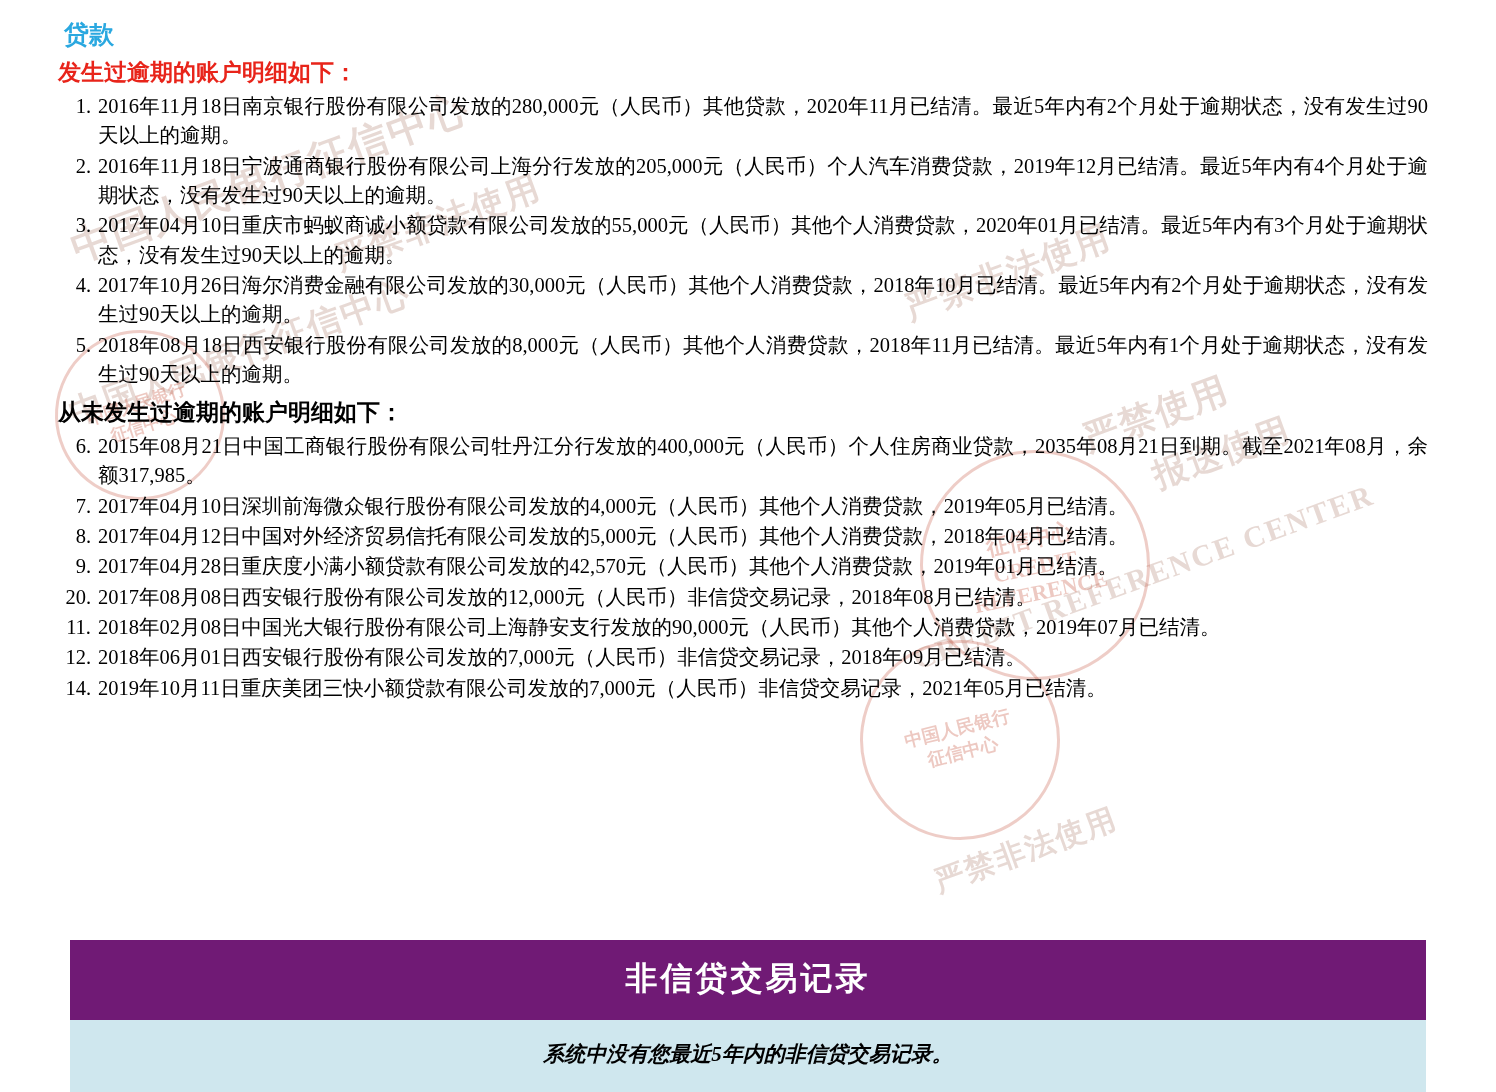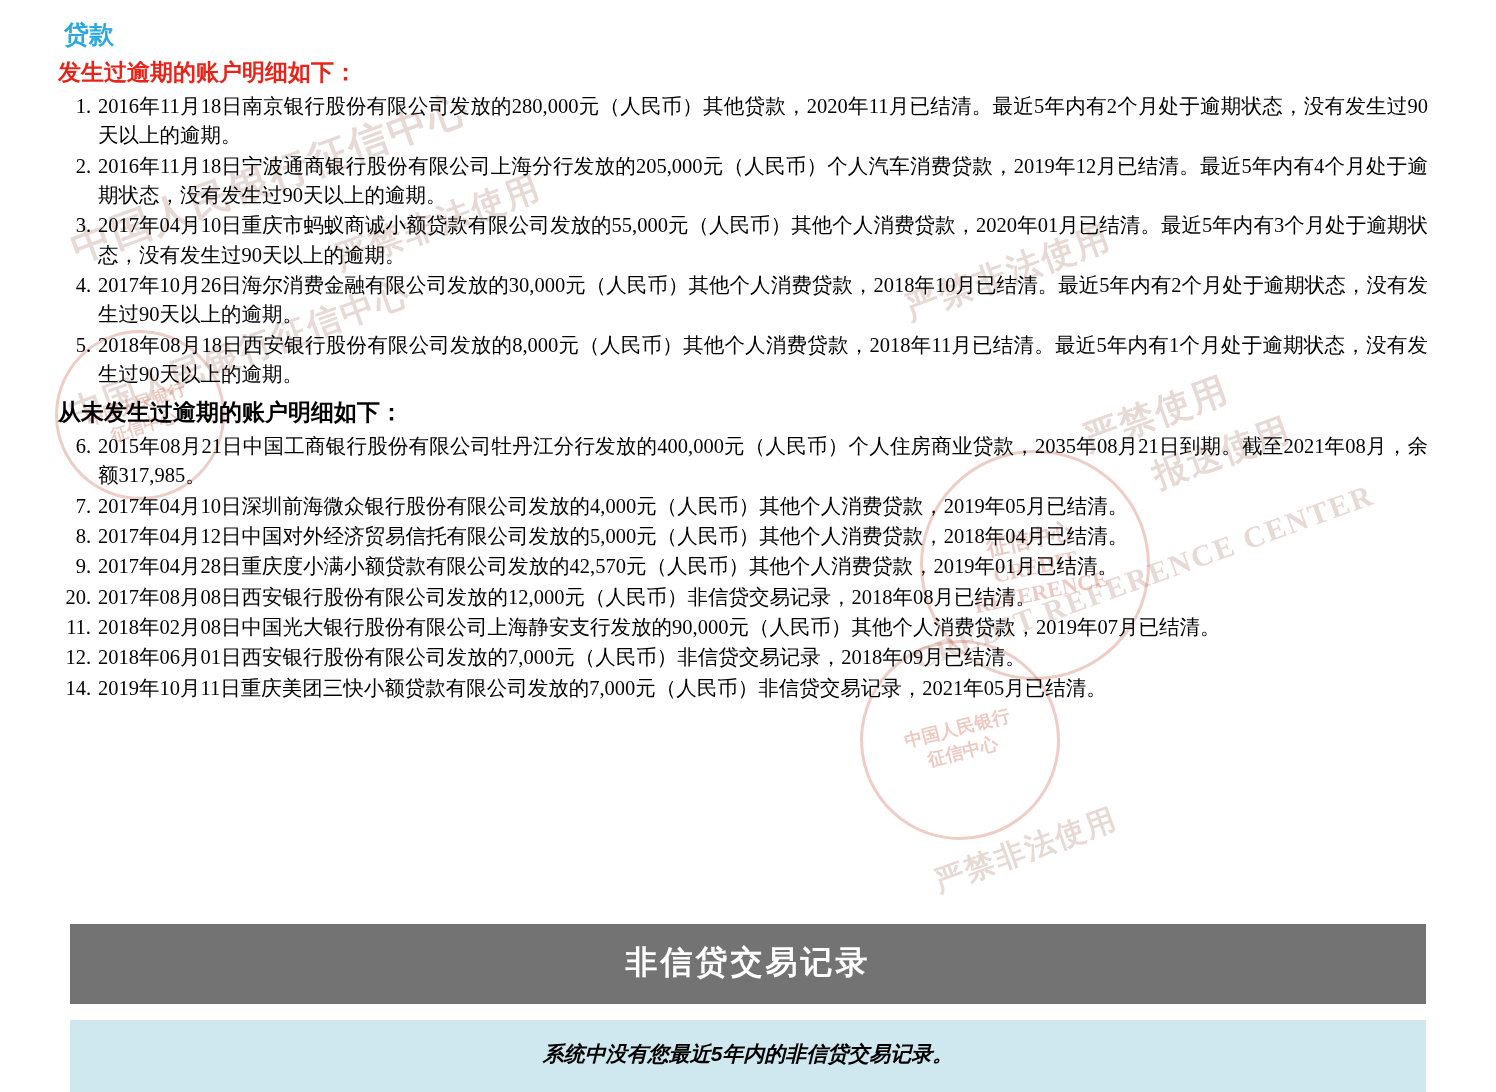--- a/index.html
+++ b/index.html
@@ -102,39 +102,38 @@
 
   
   .banner-wrap {
     position: absolute;
     left: 70px;
     right: 70px;
     bottom: 0;
     z-index: 3;
   }
   .banner-head {
-    background: #737373;
+    background: #701a75;
     color: #ffffff;
     text-align: center;
     font-size: 32px;
     font-weight: bold;
     letter-spacing: 3px;
     padding: 17px 0 19px 0;
     font-family: "Liberation Sans", sans-serif;
   }
   .banner-body {
     background: #cfe7ee;
     text-align: center;
     font-size: 21px;
     font-weight: bold;
     font-style: italic;
     color: #000;
     padding: 20px 0 24px 0;
-    font-family: Liberation Sans, sans-serif;
-    margin-top: 16px;
+    font-family: Liberation Serif, serif;
   }
 </style>
 </head>
 <body>
 
 <div class="page">
 
   <div class="wm-layer">
     <div class="wm-text" style="left:60px; top:150px; font-size:40px; transform:rotate(-20deg);">中国人民银行征信中心</div>
     <div class="wm-text" style="left:330px; top:200px; font-size:34px; transform:rotate(-20deg);">严禁非法使用</div>

